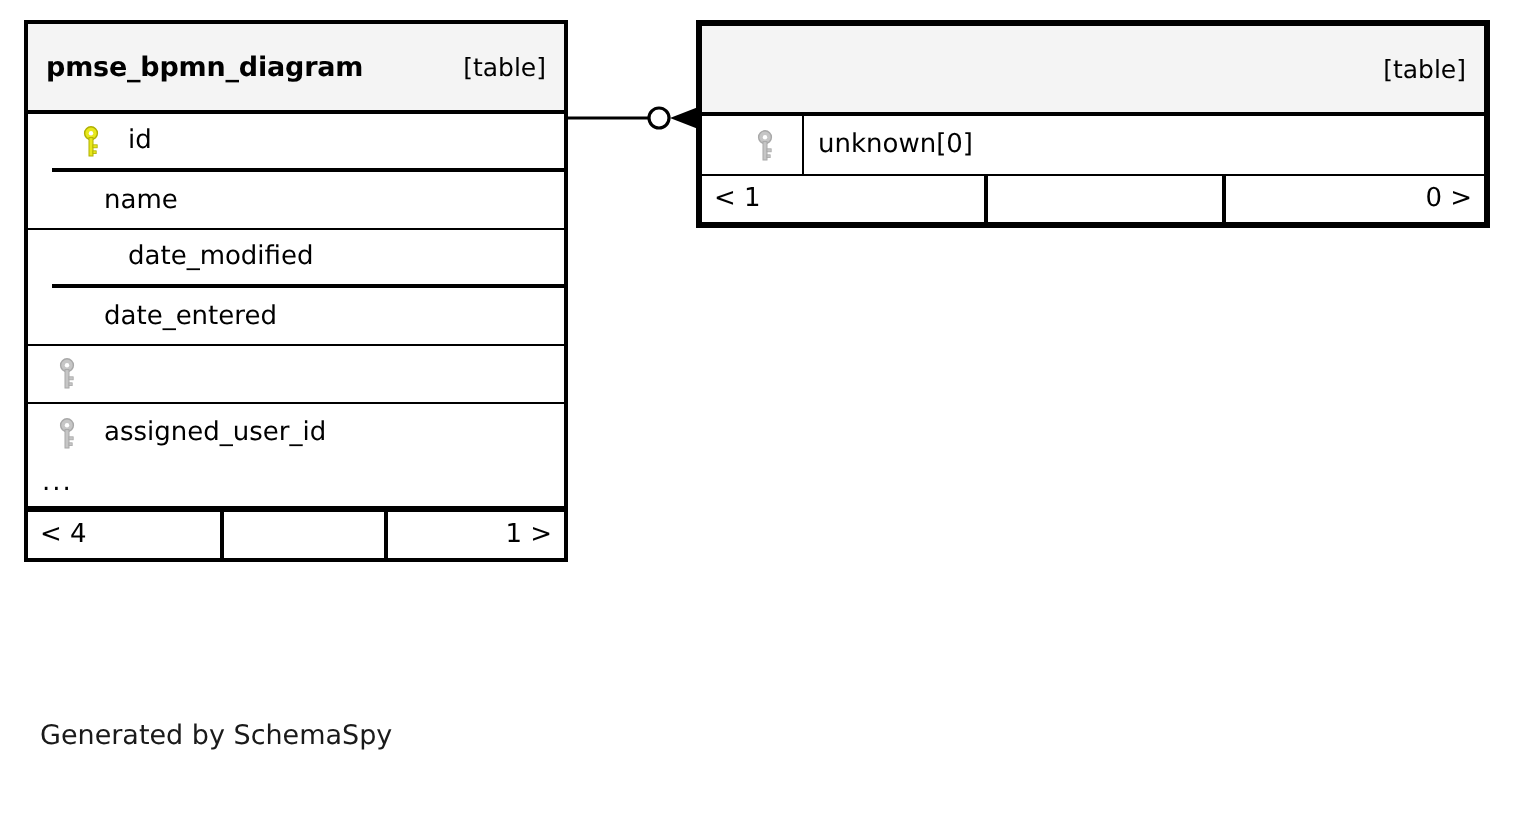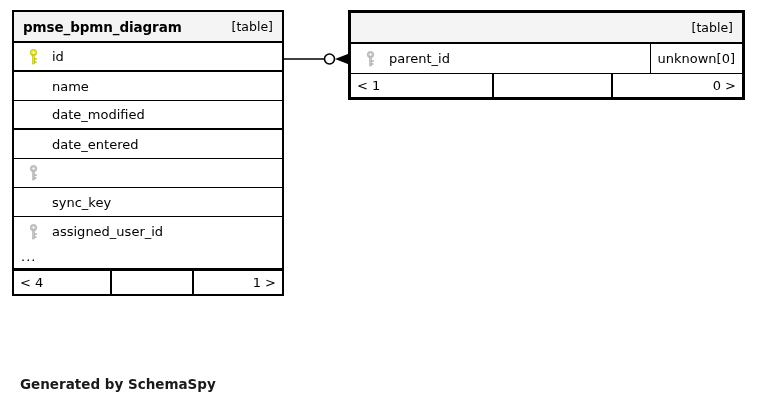--- a/index.html
+++ b/index.html
@@ -28,21 +28,21 @@
     box-sizing: border-box;
     border: 2px solid #000000;
   }
   .entity.thick {
     border-width: 3px;
   }
 
   .ent-header {
     background: #f4f4f4;
     border-bottom: 2px solid #000000;
-    height: 31px;
+    height: 45px;
     display: flex;
     align-items: center;
     padding: 0 9px;
     box-sizing: border-box;
   }
   .ent-title {
     font-weight: bold;
     font-size: 13.5px;
     color: #000000;
     letter-spacing: -0.1px;
@@ -62,20 +62,21 @@
   .ent-row {
     height: 29px;
     border-bottom: 1px solid #000000;
     display: flex;
     align-items: center;
     box-sizing: border-box;
     background: #ffffff;
   }
   .ent-row.heavy {
     border-bottom-width: 2px;
+    margin-left: 12px;
   }
   .ent-row:last-child {
     border-bottom: none;
   }
 
   .row-keycell {
     width: 38px;
     flex: 0 0 38px;
     display: flex;
     align-items: center;
@@ -217,24 +218,20 @@
             <circle cx="4.5" cy="3.6" r="3.2" fill="#c6c6c6" stroke="#a8a8a8" stroke-width="0.7"></circle>
             <circle cx="4.5" cy="3.6" r="1.1" fill="#ffffff"></circle>
             <rect x="3.5" y="5.8" width="2" height="9.2" fill="#c6c6c6" stroke="#a8a8a8" stroke-width="0.5"></rect>
             <rect x="5.5" y="9.4" width="2.1" height="1.5" fill="#c6c6c6" stroke="#a8a8a8" stroke-width="0.4"></rect>
             <rect x="5.5" y="12.4" width="1.6" height="1.4" fill="#c6c6c6" stroke="#a8a8a8" stroke-width="0.4"></rect>
           </svg>
         </span>
       </div>
 
 
-      <div class="ent-row">
-        <span class="row-keycell"></span>
-        <span class="row-name">sync_key</span>
-      </div>
 
       <div class="ent-row">
         <span class="row-keycell">
           <svg class="key-icon" viewBox="0 0 9 16" xmlns="http://www.w3.org/2000/svg">
             <circle cx="4.5" cy="3.6" r="3.2" fill="#c6c6c6" stroke="#a8a8a8" stroke-width="0.7"></circle>
             <circle cx="4.5" cy="3.6" r="1.1" fill="#ffffff"></circle>
             <rect x="3.5" y="5.8" width="2" height="9.2" fill="#c6c6c6" stroke="#a8a8a8" stroke-width="0.5"></rect>
             <rect x="5.5" y="9.4" width="2.1" height="1.5" fill="#c6c6c6" stroke="#a8a8a8" stroke-width="0.4"></rect>
             <rect x="5.5" y="12.4" width="1.6" height="1.4" fill="#c6c6c6" stroke="#a8a8a8" stroke-width="0.4"></rect>
           </svg>
@@ -270,27 +267,26 @@
       <div class="ent-row heavy">
         <span class="row-keycell">
           <svg class="key-icon" viewBox="0 0 9 16" xmlns="http://www.w3.org/2000/svg">
             <circle cx="4.5" cy="3.6" r="3.2" fill="#c6c6c6" stroke="#a8a8a8" stroke-width="0.7"></circle>
             <circle cx="4.5" cy="3.6" r="1.1" fill="#ffffff"></circle>
             <rect x="3.5" y="5.8" width="2" height="9.2" fill="#c6c6c6" stroke="#a8a8a8" stroke-width="0.5"></rect>
             <rect x="5.5" y="9.4" width="2.1" height="1.5" fill="#c6c6c6" stroke="#a8a8a8" stroke-width="0.4"></rect>
             <rect x="5.5" y="12.4" width="1.6" height="1.4" fill="#c6c6c6" stroke="#a8a8a8" stroke-width="0.4"></rect>
           </svg>
         </span>
-        <span class="row-name">parent_id</span>
         <span class="row-type">unknown[0]</span>
       </div>
     </div>
 
     <div class="ent-footer">
       <span class="foot-cell foot-left">&lt; 1</span>
       <span class="foot-cell foot-mid"></span>
       <span class="foot-cell foot-right">0 &gt;</span>
     </div>
   </div>
 
-  <div class="caption" style="left:20px; top:376px;font-weight:bold;">Generated by SchemaSpy</div>
+  <div class="caption" style="left:20px; top:360px;">Generated by SchemaSpy</div>
 
 </div>
 
 </body></html>

